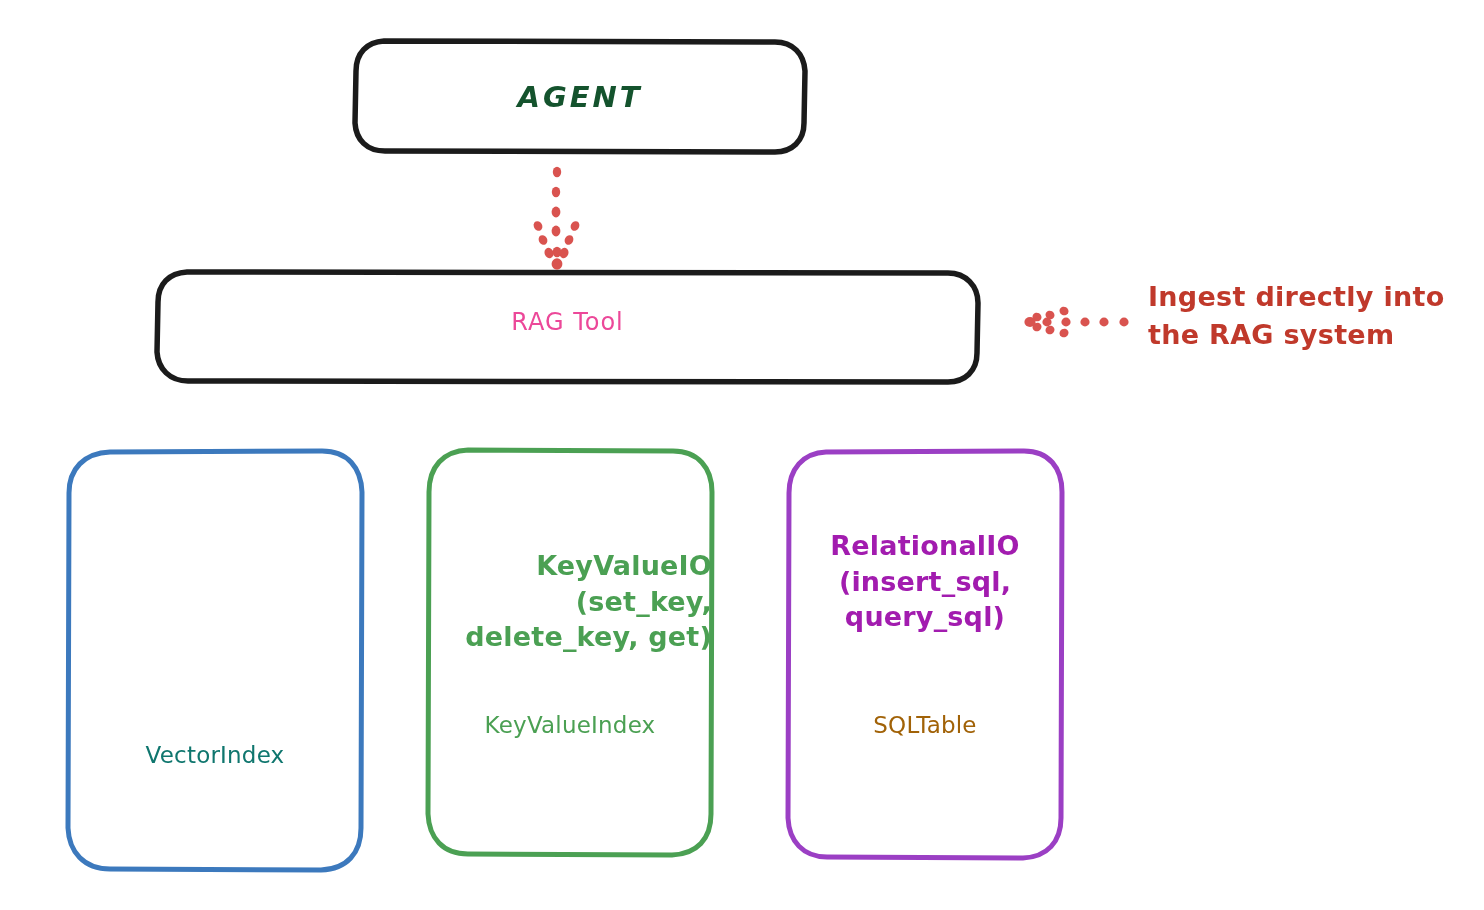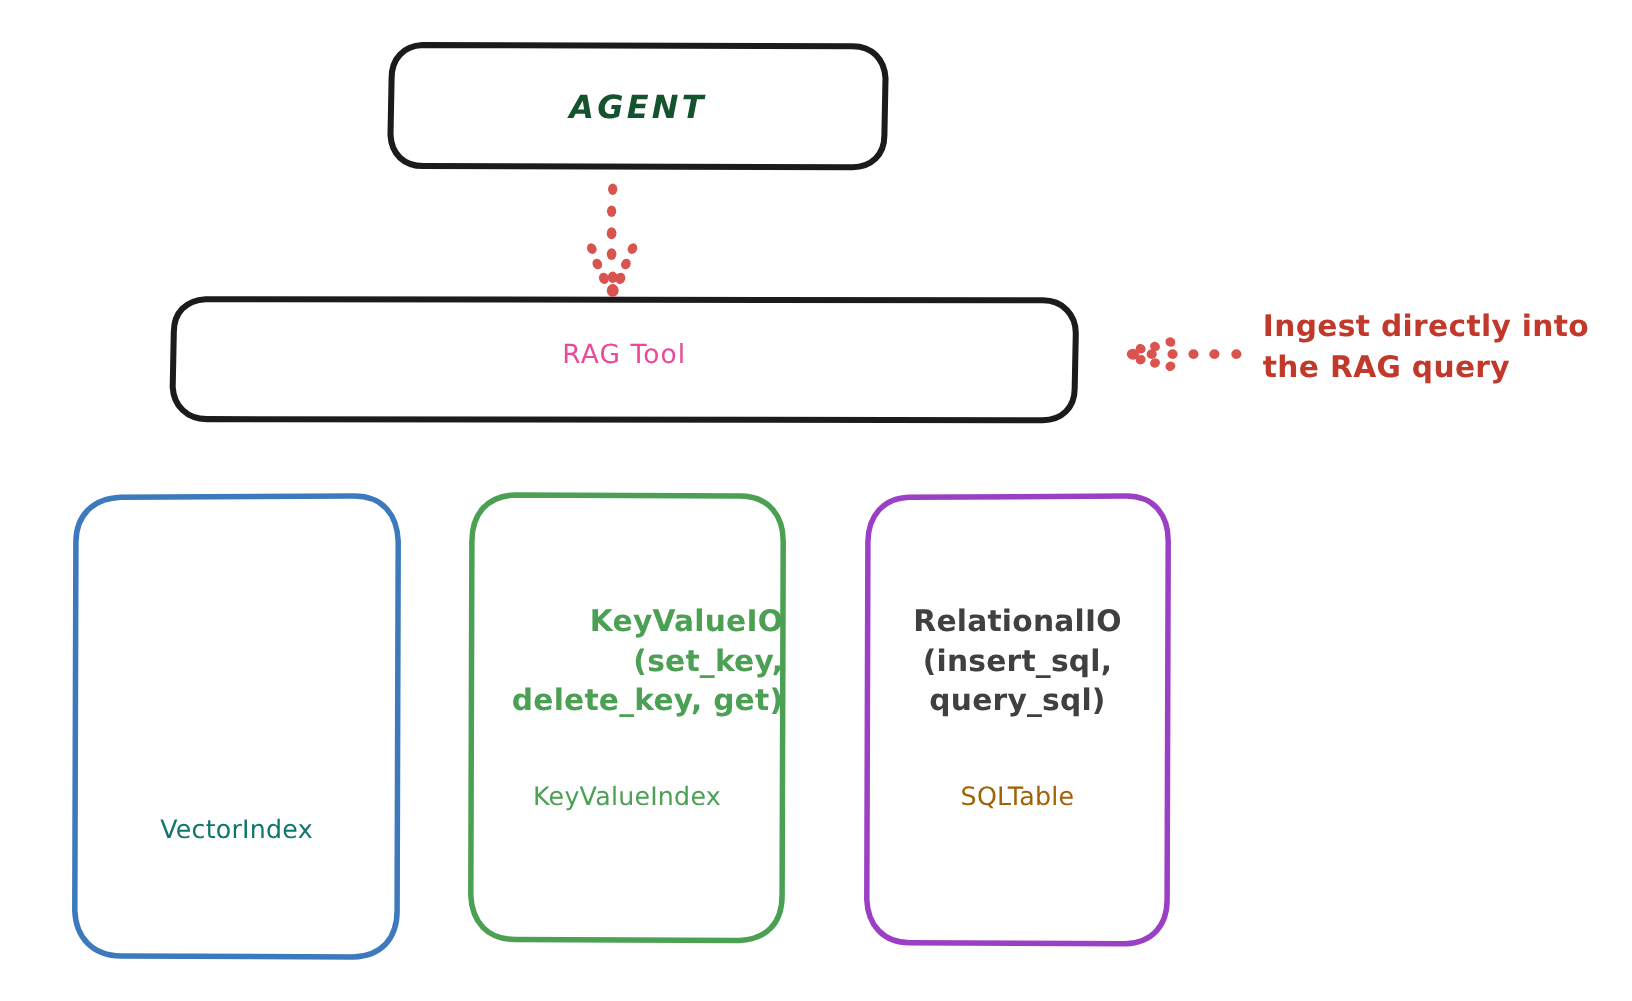--- a/index.html
+++ b/index.html
@@ -73,21 +73,21 @@
     font-weight: 400;
     letter-spacing: 0.2px;
   }
 
   #vector-api   { left: 68px;  top: 533px; width: 294px; color: #3c79bd; }
   #vector-index { left: 68px;  top: 740px; width: 294px; color: #0f766e; }
 
   #kv-api       { left: 428px; top: 548px; width: 284px; color: #4ba053; text-align: right; }
   #kv-index     { left: 428px; top: 710px; width: 284px; color: #4ba053; }
 
-  #rel-api      { left: 788px; top: 548px; width: 274px; color: #404040; }
+  #rel-api      { left: 788px; top: 528px; width: 274px; color: #a21caf; }
   #rel-index    { left: 788px; top: 710px; width: 274px; color: #a16207; }
 
   
   #ingest-annotation {
     position: absolute;
     left: 1148px;
     top: 278px;
     width: 330px;
     font-size: 27px;
     font-weight: 600;
@@ -200,15 +200,15 @@
 (set_key,
 delete_key, get)</div>
   <div class="node-label col-index" id="kv-index">KeyValueIndex</div>
 
   <div class="node-label col-api" id="rel-api">RelationalIO
 (insert_sql,
 query_sql)</div>
   <div class="node-label col-index" id="rel-index">SQLTable</div>
 
   <div id="ingest-annotation">Ingest directly into
-the RAG query</div>
+the RAG system</div>
 
 </div>
 
 </body></html>

